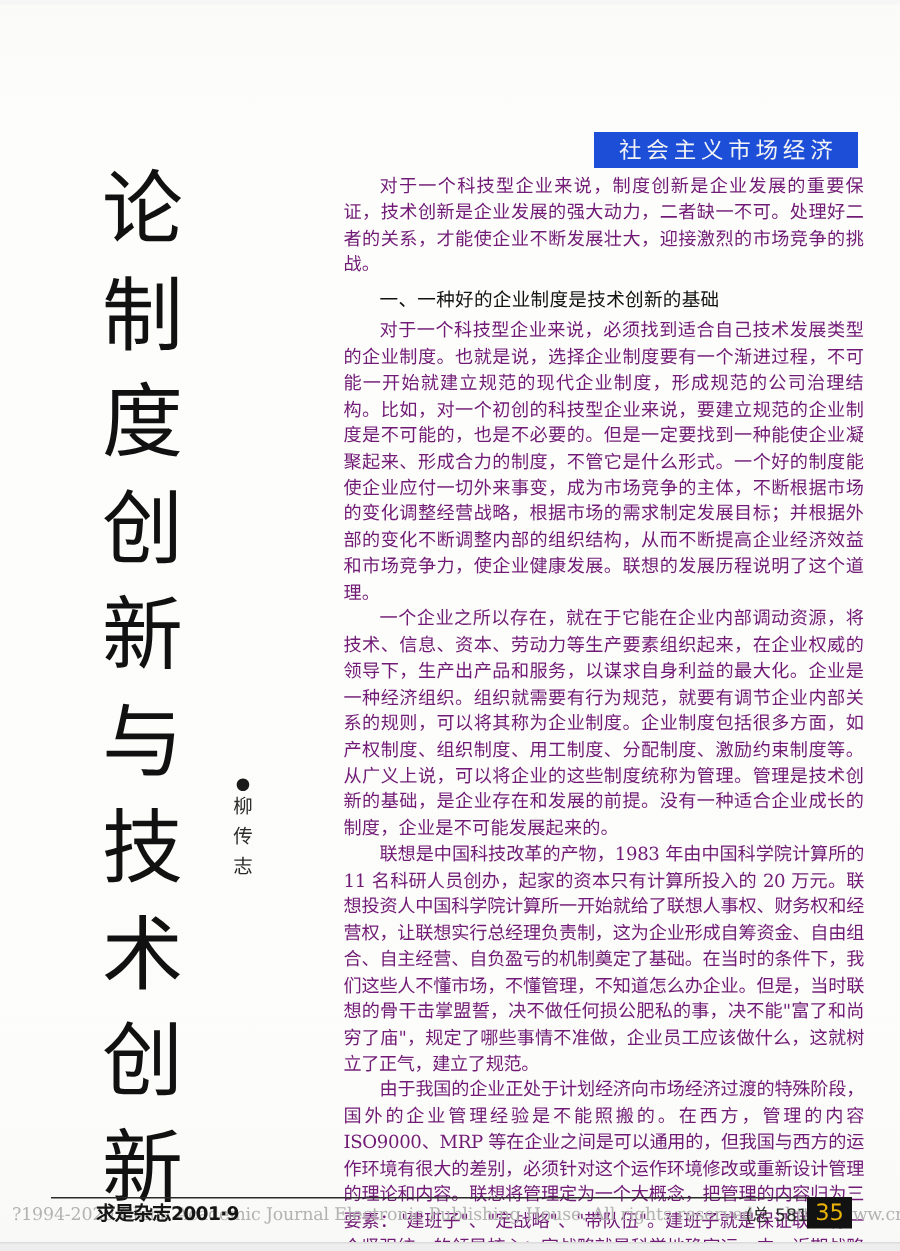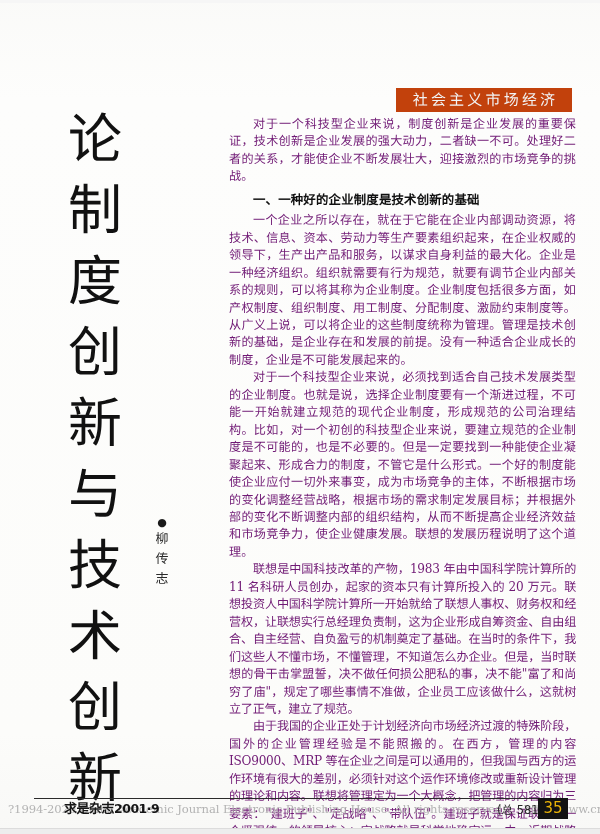--- a/index.html
+++ b/index.html
@@ -28,21 +28,21 @@
     pointer-events: none;
   }
 
   
   .header-band {
     position: absolute;
     left: 396px;
     top: 88px;
     width: 176px;
     height: 24px;
-    background: #c2410c;
+    background: #1d4ed8;
     display: flex;
     align-items: center;
     justify-content: center;
   }
   .header-band-text {
     color: #f2f3f4;
     font-size: 15px;
     letter-spacing: 3.2px;
     font-family: "DejaVu Sans", "Liberation Sans", sans-serif;
     white-space: nowrap;
@@ -110,21 +110,21 @@
   }
 
   .para.tight {
     letter-spacing: -0.25px;
   }
 
   .section-head {
     margin: 5px 0 4px 0;
     font-size: 12.4px;
     line-height: 17.45px;
-    font-weight: bold;
+    font-weight: normal;
     text-indent: 24px;
     color: #111111;
     font-family: "DejaVu Serif", "Liberation Serif", serif;
     letter-spacing: 0.2px;
   }
 
   
   .footer {
     position: absolute;
     left: 0;
@@ -249,22 +249,22 @@
   <div class="byline">
     <span class="byline-bullet">●</span>
     <span class="byline-char">柳</span>
     <span class="byline-char">传</span>
     <span class="byline-char">志</span>
   </div>
 
   <div class="body-col">
     <p class="para">对于一个科技型企业来说，制度创新是企业发展的重要保证，技术创新是企业发展的强大动力，二者缺一不可。处理好二者的关系，才能使企业不断发展壮大，迎接激烈的市场竞争的挑战。</p>
     <h2 class="section-head">一、一种好的企业制度是技术创新的基础</h2>
+    <p class="para">对于一个科技型企业来说，必须找到适合自己技术发展类型的企业制度。也就是说，选择企业制度要有一个渐进过程，不可能一开始就建立规范的现代企业制度，形成规范的公司治理结构。比如，对一个初创的科技型企业来说，要建立规范的企业制度是不可能的，也是不必要的。但是一定要找到一种能使企业凝聚起来、形成合力的制度，不管它是什么形式。一个好的制度能使企业应付一切外来事变，成为市场竞争的主体，不断根据市场的变化调整经营战略，根据市场的需求制定发展目标；并根据外部的变化不断调整内部的组织结构，从而不断提高企业经济效益和市场竞争力，使企业健康发展。联想的发展历程说明了这个道理。</p>
     <p class="para">一个企业之所以存在，就在于它能在企业内部调动资源，将技术、信息、资本、劳动力等生产要素组织起来，在企业权威的领导下，生产出产品和服务，以谋求自身利益的最大化。企业是一种经济组织。组织就需要有行为规范，就要有调节企业内部关系的规则，可以将其称为企业制度。企业制度包括很多方面，如产权制度、组织制度、用工制度、分配制度、激励约束制度等。从广义上说，可以将企业的这些制度统称为管理。管理是技术创新的基础，是企业存在和发展的前提。没有一种适合企业成长的制度，企业是不可能发展起来的。</p>
-    <p class="para">对于一个科技型企业来说，必须找到适合自己技术发展类型的企业制度。也就是说，选择企业制度要有一个渐进过程，不可能一开始就建立规范的现代企业制度，形成规范的公司治理结构。比如，对一个初创的科技型企业来说，要建立规范的企业制度是不可能的，也是不必要的。但是一定要找到一种能使企业凝聚起来、形成合力的制度，不管它是什么形式。一个好的制度能使企业应付一切外来事变，成为市场竞争的主体，不断根据市场的变化调整经营战略，根据市场的需求制定发展目标；并根据外部的变化不断调整内部的组织结构，从而不断提高企业经济效益和市场竞争力，使企业健康发展。联想的发展历程说明了这个道理。</p>
     <p class="para tight">联想是中国科技改革的产物，1983 年由中国科学院计算所的 11 名科研人员创办，起家的资本只有计算所投入的 20 万元。联想投资人中国科学院计算所一开始就给了联想人事权、财务权和经营权，让联想实行总经理负责制，这为企业形成自筹资金、自由组合、自主经营、自负盈亏的机制奠定了基础。在当时的条件下，我们这些人不懂市场，不懂管理，不知道怎么办企业。但是，当时联想的骨干击掌盟誓，决不做任何损公肥私的事，决不能"富了和尚穷了庙"，规定了哪些事情不准做，企业员工应该做什么，这就树立了正气，建立了规范。</p>
     <p class="para tight">由于我国的企业正处于计划经济向市场经济过渡的特殊阶段，国外的企业管理经验是不能照搬的。在西方，管理的内容 ISO9000、MRP 等在企业之间是可以通用的，但我国与西方的运作环境有很大的差别，必须针对这个运作环境修改或重新设计管理的理论和内容。联想将管理定为一个大概念，把管理的内容归为三要素："建班子"、"定战略"、"带队伍"。建班子就是保证联想有一个坚强统一的领导核心；定战略就是科学地确定远、中、近期战略目标，并制定可操作的战术步骤，分步实施；带队伍就是通过规章制度、企业文化、激励约束机制，最</p>
   </div>
 
   <div class="footer">
     <div class="footer-rule"></div>
 
     <div class="cnki-watermark">
       <span>?1994-2020 China Academic Journal Electronic Publishing House. All rights reserved.</span>
       <span class="cnki-url">http://www.cnki.net</span>

